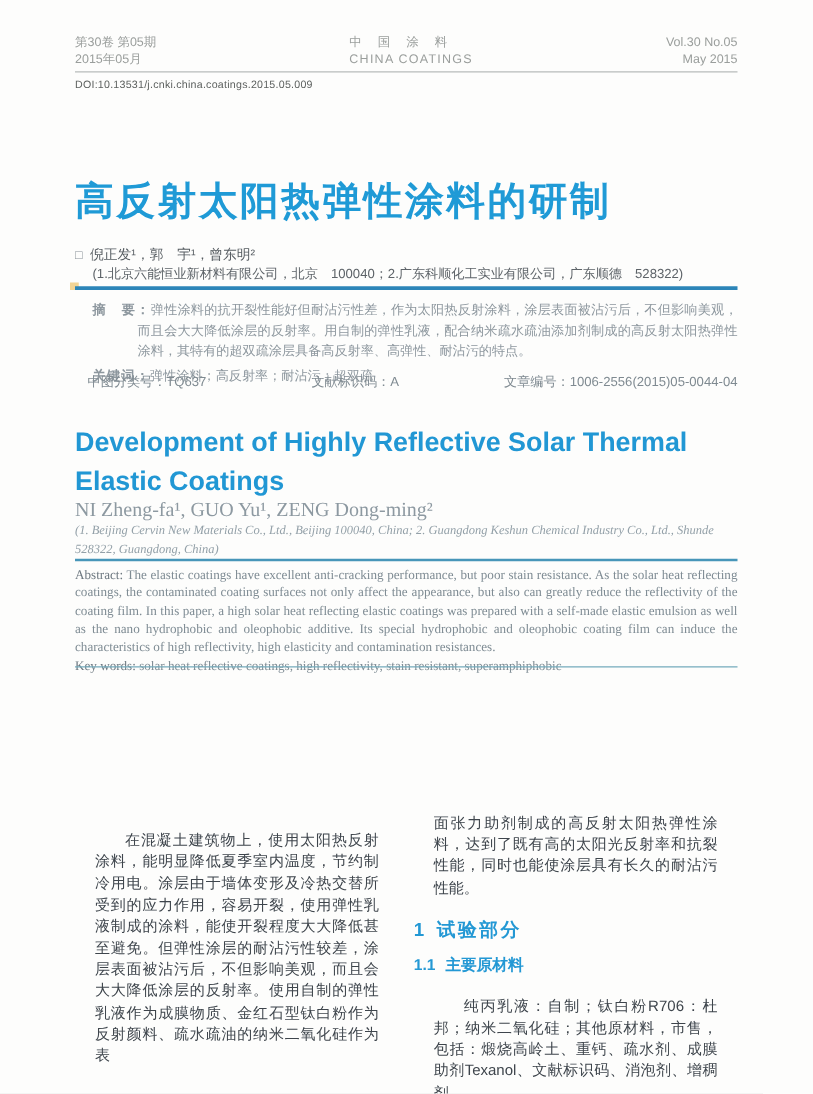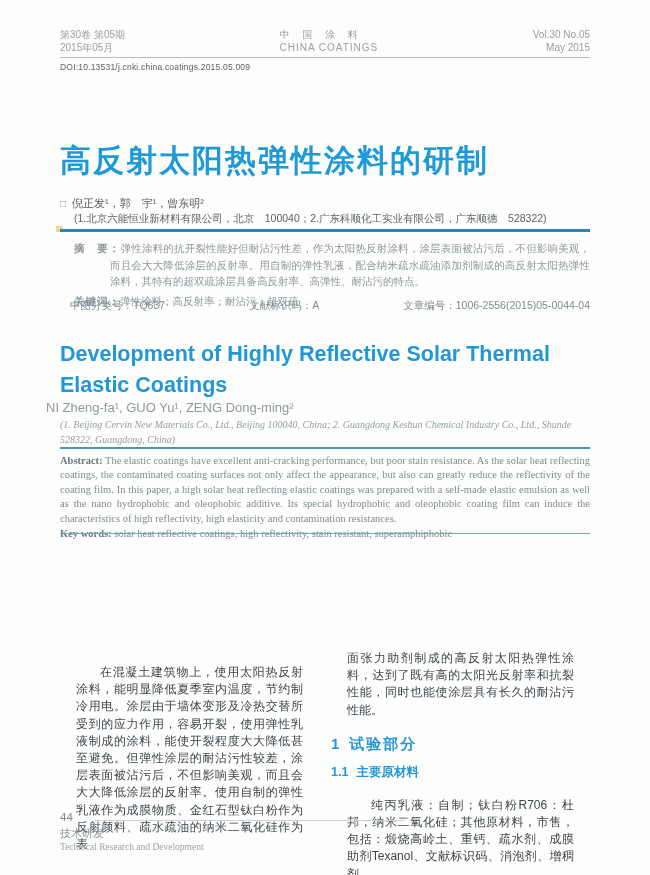--- a/index.html
+++ b/index.html
@@ -24,26 +24,26 @@
   .divider-thick{position:absolute;top:229px;left:60px;width:530px;height:3px;background:#2c85b8;}
   .divider-mark{position:absolute;top:226px;left:56px;width:7px;height:6px;background:#f0cd82;opacity:.85;}
   
   .cn-abstract{position:absolute;top:240px;left:74px;width:516px;font-size:10.5px;line-height:16.5px;color:#8d979e;text-align:justify;}
   .cn-abstract .para{padding-left:36px;text-indent:-36px;}
   .cn-abstract .lbl{font-weight:bold;letter-spacing:1px;}
   .cn-keywords{margin-top:3px;}
   .meta-row{position:absolute;top:299px;left:70px;width:520px;display:flex;justify-content:space-between;font-size:10.5px;color:#7f8a91;}
   
   .en-title{position:absolute;top:339px;left:60px;width:538px;font-size:21.5px;line-height:31px;font-weight:bold;color:#2197d4;}
-  .en-authors{position:absolute;top:400px;left:46px;font-size:13px;color:#8d99a1;}
+  .en-authors{position:absolute;top:400px;left:60px;font-size:16px;color:#8d99a1;font-family:Liberation Serif, serif;}
   .en-affil{position:absolute;top:417px;left:60px;width:530px;font-size:10px;line-height:15px;font-style:italic;color:#93a0a8;font-family:"Liberation Serif","DejaVu Serif",serif;}
   .divider-thin1{position:absolute;top:447px;left:60px;width:530px;height:2px;background:#4796b9;}
   
   .en-abstract{position:absolute;top:454px;left:60px;width:530px;font-size:10.5px;line-height:14.4px;color:#7f8c94;text-align:justify;font-family:"Liberation Serif","DejaVu Serif",serif;}
-  .en-abstract .lbl{font-weight:bold;color:#6d7880;margin-top:17px;}
+  .en-abstract .lbl{font-weight:normal;color:#6d7880;margin-top:17px;}
   .en-keywords{margin-top:1px;text-align:left;}
   .divider-thin2{position:absolute;top:533px;left:60px;width:530px;height:1px;background:#74abbc;}
   
   .body-cols{position:absolute;top:648px;left:60px;width:530px;display:flex;gap:12px;}
   .col{width:259px;}
   .sec-h1{font-size:15px;font-weight:bold;color:#2398d4;letter-spacing:2px;margin:0 0 9px 0;}
   .sec-h1 .num{margin-right:10px;letter-spacing:0;}
   .sec-h2{font-size:12.5px;font-weight:bold;color:#2398d4;margin:10px 0 5px 0;}
   .sec-h2 .num{margin-right:8px;}
   .body-p{font-size:12px;line-height:17.2px;color:#3e454c;text-align:justify;margin:16px;}
@@ -114,20 +114,14 @@
       <p class="body-p indent">在混凝土建筑物上，使用太阳热反射涂料，能明显降低夏季室内温度，节约制冷用电。涂层由于墙体变形及冷热交替所受到的应力作用，容易开裂，使用弹性乳液制成的涂料，能使开裂程度大大降低甚至避免。但弹性涂层的耐沾污性较差，涂层表面被沾污后，不但影响美观，而且会大大降低涂层的反射率。使用自制的弹性乳液作为成膜物质、金红石型钛白粉作为反射颜料、疏水疏油的纳米二氧化硅作为表</p>
     </div>
     <div class="col col-right">
       <p class="body-p cont">面张力助剂制成的高反射太阳热弹性涂料，达到了既有高的太阳光反射率和抗裂性能，同时也能使涂层具有长久的耐沾污性能。</p>
       <h2 class="sec-h1" style="margin-top:14px;"><span class="num">1</span><span>试验部分</span></h2>
       <h3 class="sec-h2"><span class="num">1.1</span><span>主要原材料</span></h3>
       <p class="body-p indent">纯丙乳液：自制；钛白粉R706：杜邦；纳米二氧化硅；其他原材料，市售，包括：煅烧高岭土、重钙、疏水剂、成膜助剂Texanol、文献标识码、消泡剂、增稠剂。</p>
     </div>
   </div>
 
-  <div class="footer">
-    <div class="page-num">44</div>
-    <div class="footer-rule"></div>
-    <div class="footer-cn">技术研发</div>
-    <div class="footer-en">Technical Research and Development</div>
-  </div>
 
 </div>
 
 </body></html>

